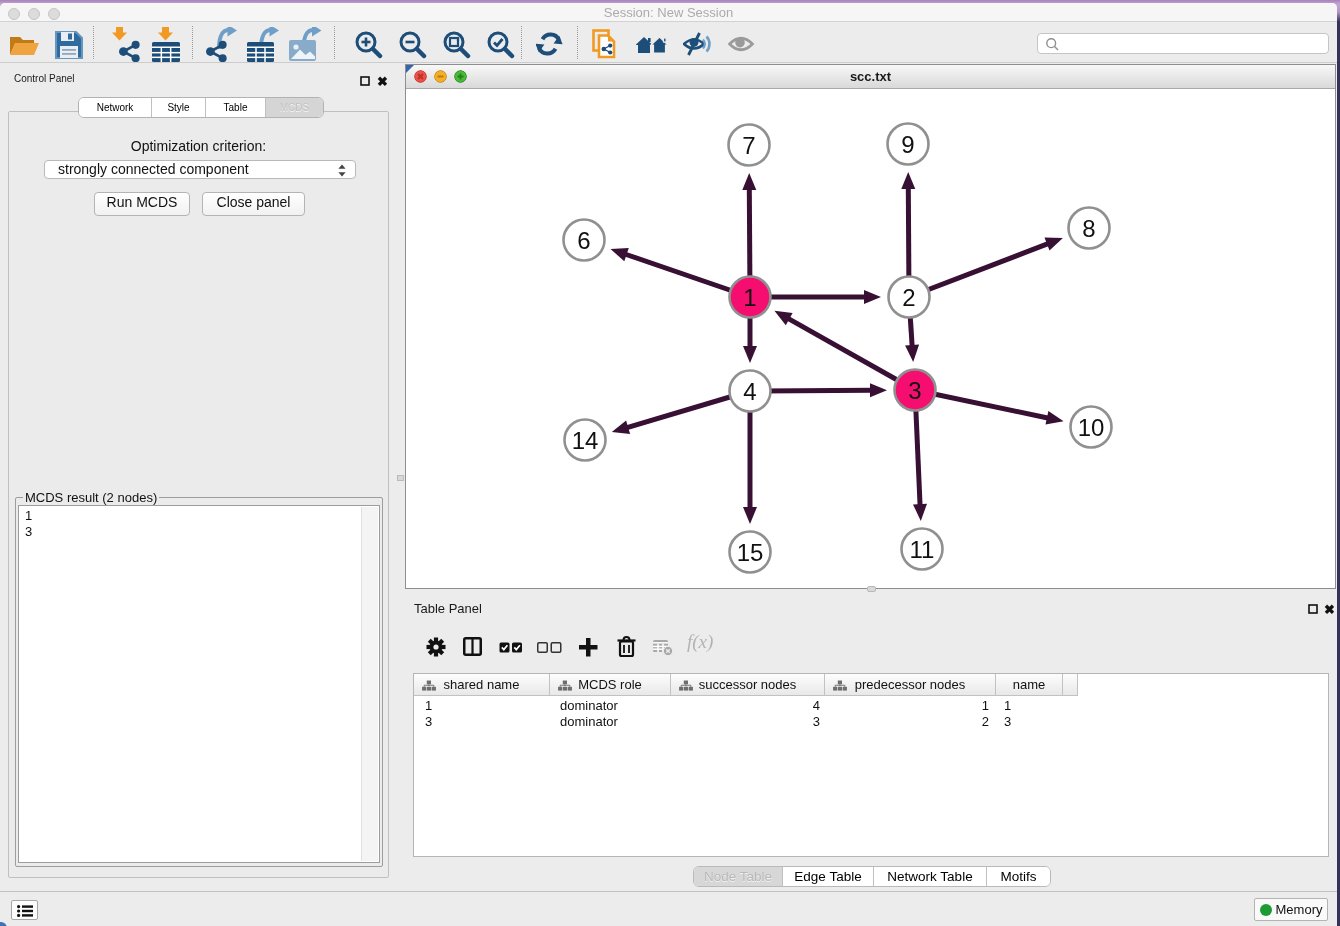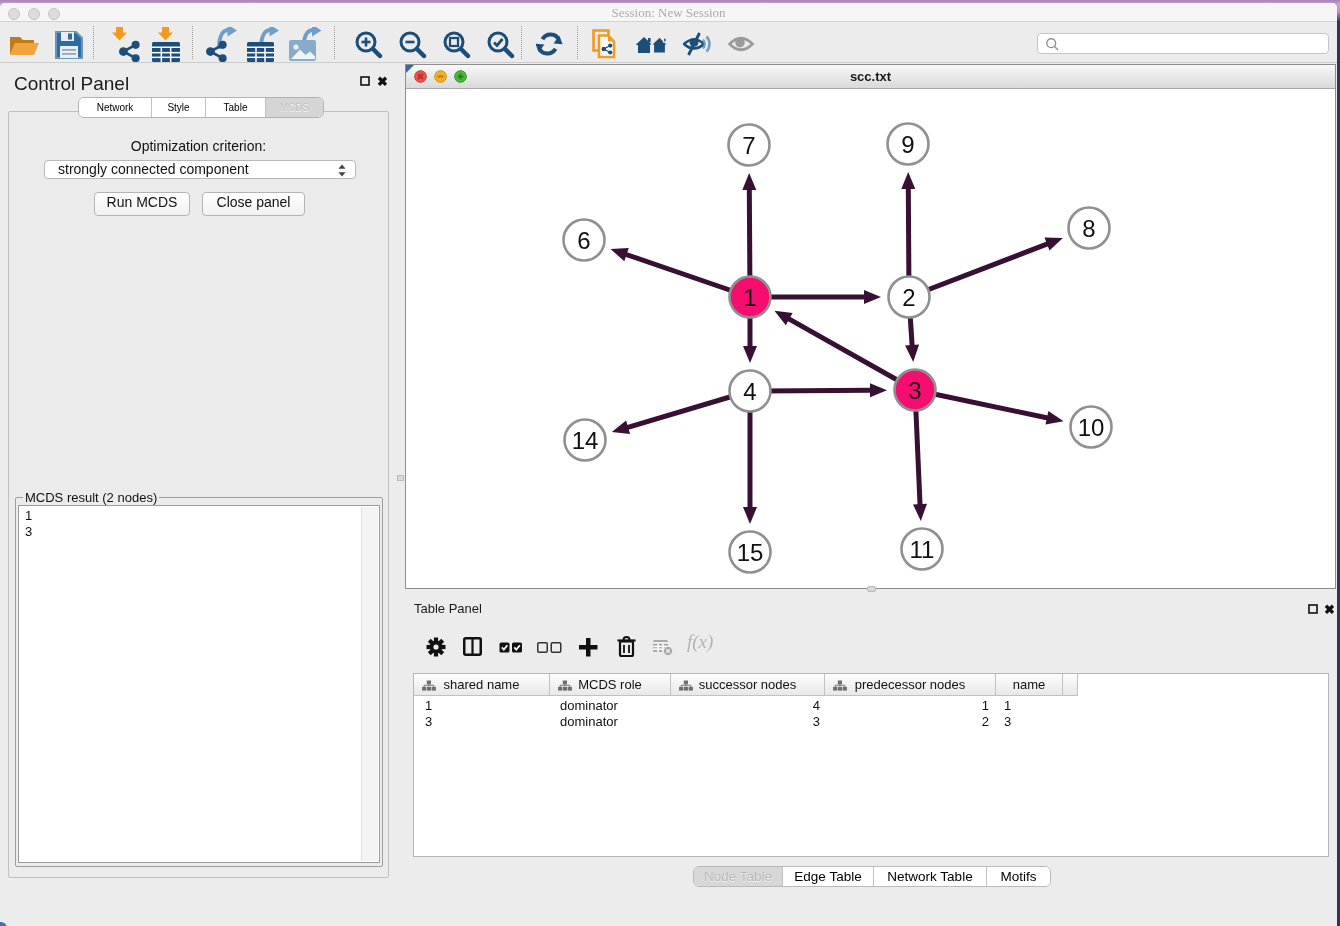--- a/index.html
+++ b/index.html
@@ -1,35 +1,35 @@
 <!DOCTYPE html>
 <html><head><meta charset="utf-8"><style>
 * { margin:0; padding:0; box-sizing:border-box; }
 html,body { width:1340px; height:926px; overflow:hidden; }
 body { font-family:"Liberation Sans", sans-serif; background:#35315a; }
 #desktop-top { position:absolute; left:0; top:0; width:1340px; height:30px;
   background:linear-gradient(#a881ba,#c3a6d1 4px,#b197c5 12px,#35315a 22px); }
 #win { position:absolute; left:0; top:3px; width:1337px; height:923px;
   background:#ececec; border-radius:5px 5px 0 0; }
 #titlebar { position:absolute; left:0; top:0; width:100%; height:19px;
-  background:#f6f6f6; border-bottom:1px solid #d2d2d2; border-radius:5px 5px 0 0;font-family:Liberation Serif, serif; }
+  background:#f6f6f6; border-bottom:1px solid #d2d2d2; border-radius:5px 5px 0 0; }
 .tl { position:absolute; top:4.5px; width:12px; height:12px; border-radius:50%;
   background:#dcdcdc; border:1px solid #c6c6c6; }
 #title-text { position:absolute; top:0; left:0; width:100%; text-align:center;
   font-size:13px; line-height:19px; color:#ababab; }
 #toolbar { position:absolute; left:0; top:19px; width:100%; height:41px;
   background:#ececec; border-bottom:1px solid #cccccc; }
 .sep { position:absolute; top:4px; height:33px; width:0;
   border-left:1px dotted #9a9a9a; }
 #searchbox { position:absolute; left:1037px; top:11px; width:292px; height:21px;
   background:#fff; border:1px solid #c5c5c5; border-radius:4px; }
 #main { position:absolute; left:0; top:61px; width:100%; height:827px; background:#ececec; }
 
 
-#cp-title { position:absolute; left:14px; top:9px; font-size:19px; color:#1a1a1a; }
+#cp-title { position:absolute; left:14px; top:9px; font-size:10px; color:#1a1a1a; }
 .panebtn { position:absolute; font-size:12px; color:#111; }
 #cp-box { position:absolute; left:8px; top:47px; width:381px; height:767px;
   border:1px solid #c0c0c0; background:#ebebeb; border-radius:2px;}
 #cp-tabs { position:absolute; left:78px; top:33px; height:21px; display:flex;
   border:1px solid #b2b2b2; border-radius:6px; overflow:hidden; background:#fff;}
 .cp-tab { font-size:10px; line-height:19px; text-align:center; color:#000;
   border-right:1px solid #c0c0c0; background:#fff; }
 .cp-tab:last-child { border-right:none; }
 .cp-tab.sel { background:#d5d5d5; color:#c2c2c2; text-shadow:0 1px 0 #f5f5f5; }
 #opt-label { position:absolute; left:0; top:74px; width:397px; text-align:center;
@@ -453,13 +453,26 @@
 <div class="td" style="left:590px;top:40px">3</div>
 </div>
 <div id="tp-tabs">
 <div class="tp-tab sel" style="width:89px">Node Table</div>
 <div class="tp-tab" style="width:91px">Edge Table</div>
 <div class="tp-tab" style="width:113px">Network Table</div>
 <div class="tp-tab" style="width:63px">Motifs</div>
 </div>
 </div>
 </div>
+<div id="statusbar">
+<div id="listbtn">
+        <svg style="position:absolute;left:5px;top:4px" width="16" height="12" viewBox="0 0 16 12">
+          <circle cx="1.6" cy="1.6" r="1.6" fill="#111"></circle>
+          <rect x="5" y="0.4" width="11" height="2.4" fill="#111"></rect>
+          <circle cx="1.6" cy="6" r="1.6" fill="#111"></circle>
+          <rect x="5" y="4.8" width="11" height="2.4" fill="#111"></rect>
+          <circle cx="1.6" cy="10.4" r="1.6" fill="#111"></circle>
+          <rect x="5" y="9.2" width="11" height="2.4" fill="#111"></rect>
+        </svg>
+      </div>
+<div id="membtn"><b></b>Memory</div>
+</div>
 <div id="bluedot"></div>
 </div>
 </body></html>

